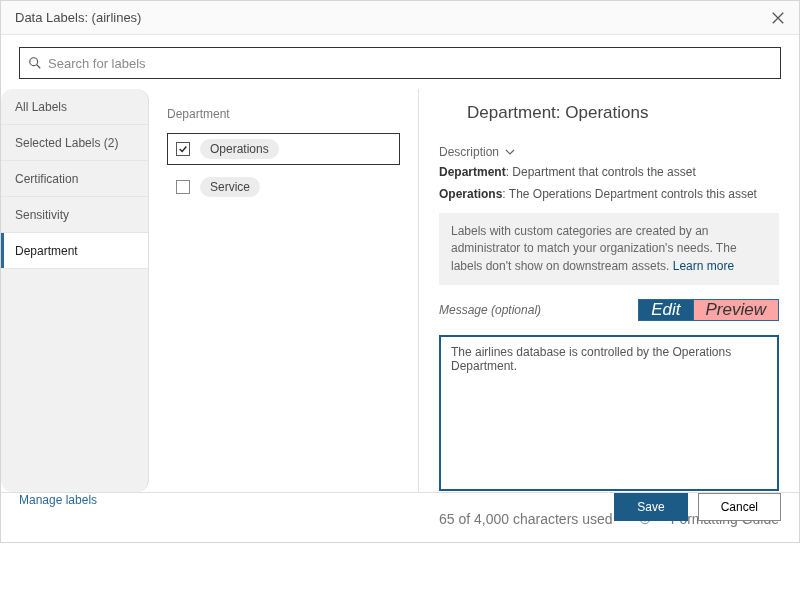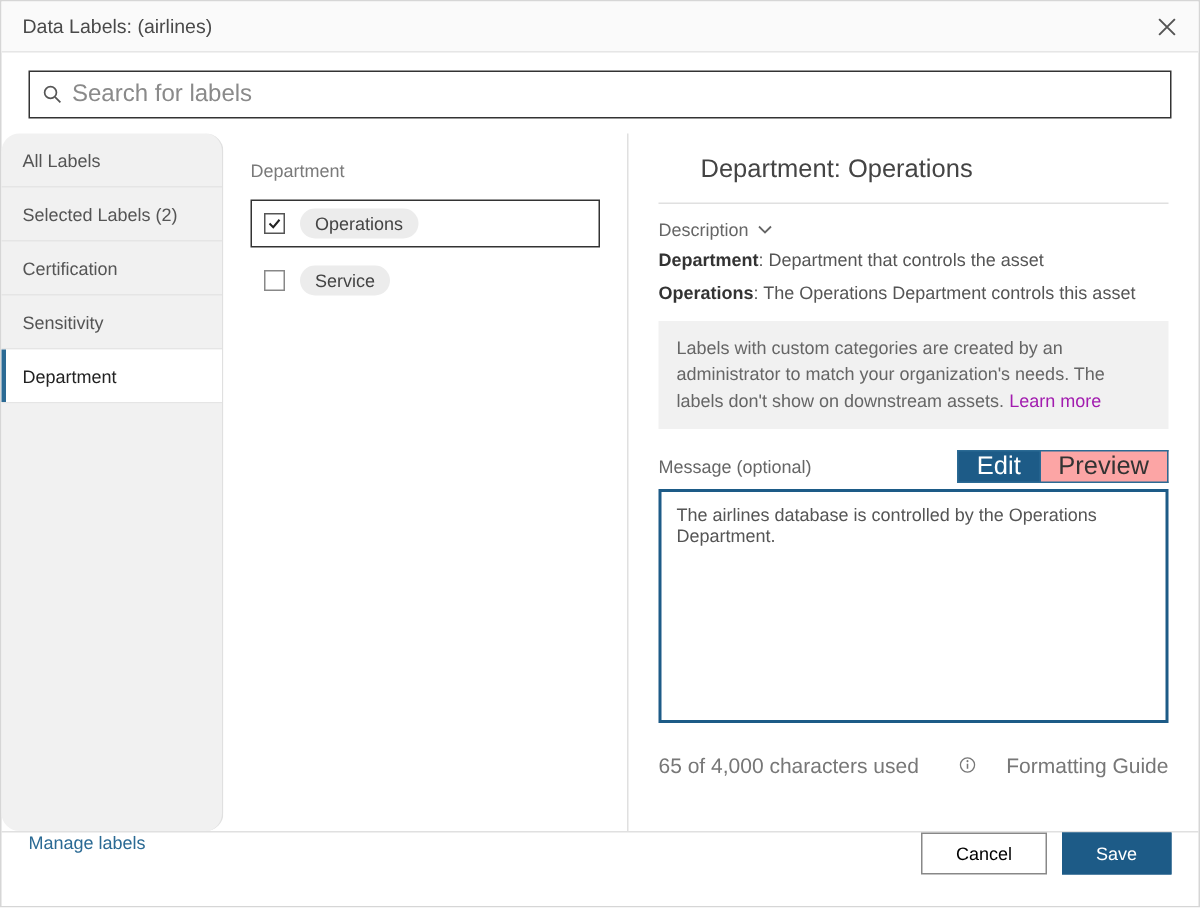--- a/index.html
+++ b/index.html
@@ -1,25 +1,25 @@
 <!DOCTYPE html>
 <html><head>
 <meta charset="utf-8">
 <style>
   * { box-sizing: border-box; margin: 0; padding: 0; }
   html, body { width: 800px; height: 605px; font-family: Arial, Helvetica, sans-serif; font-size: 12px; color: #333; background: #fff; }
-  .dialog { width: 800px; height: 605px; border: 1px solid #d6d6d6; display: flex; flex-direction: column; background:#fff; }
+  .dialog { width: 800px; height: 543px; border: 1px solid #d6d6d6; display: flex; flex-direction: column; background:#fff; }
   .header { height: 34px; display:flex; align-items:center; justify-content:space-between; padding: 0 10px 0 14px; border-bottom:1px solid #e6e6e6; background:#fafafa; }
   .header-title { font-size:13px; color:#4a4a4a; }
   .close-btn { width:22px; height:22px; display:flex; align-items:center; justify-content:center; color:#555; cursor:pointer; }
   .close-btn svg { width:14px; height:14px; }
   .search-wrap { padding: 12px 18px 10px 18px; }
   .search { height:32px; border:1px solid #333; display:flex; align-items:center; padding:0 8px; }
   .search svg { width:14px; height:14px; color:#555; margin-right:6px; }
-  .search input { flex:1; border:none; outline:none; font-size:16px; color:#3b82f6; }
+  .search input { flex:1; border:none; outline:none; font-size:13px; color:#3b82f6; }
   .search input::placeholder { color:#8a8a8a; }
   .body { flex:1; display:flex; min-height:0; }
   .sidebar { width:148px; background:#f1f1f1; border-right:1px solid #e0e0e0; display:flex; flex-direction:column;border-radius:12px; }
   .sidebar-item { height:36px; display:flex; align-items:center; padding:0 14px; font-size:12px; color:#555; border-bottom:1px solid #e5e5e5; cursor:pointer; }
   .sidebar-item.active { background:#fff; color:#222; position:relative; }
   .sidebar-item.active::before { content:""; position:absolute; left:0; top:0; bottom:0; width:3px; background:#2b6a94; }
   .sidebar-spacer { flex:1; }
   .mid { width:270px; border-right:1px solid #e0e0e0; padding:18px 18px; }
   .mid-title { font-size:12px; color:#7a7a7a; margin-bottom:12px; }
   .label-row { display:flex; align-items:center; height:32px; padding:0 8px; margin-bottom:6px; border:1px solid transparent; cursor:pointer; }
@@ -29,22 +29,22 @@
   .checkbox.checked svg { width:10px; height:10px; color:#222; }
   .pill { background:#ececec; color:#444; padding:3px 10px; border-radius:10px; font-size:12px; }
   .right { flex:1; padding:14px 20px 10px 20px; display:flex; flex-direction:column; min-height:0; }
   .right-title { font-size:17px; color:#444; font-weight:400; margin-bottom:6px;margin-left:28px; }
   .hr { height:1px; background:#e0e0e0; margin:6px 0 10px 0; }
   .desc-head { display:flex; align-items:center; gap:6px; font-size:12px; color:#666; margin-bottom:6px; cursor:pointer; }
   .desc-head svg { width:10px; height:10px; }
   .desc-line { font-size:12px; color:#555; margin-bottom:8px; }
   .desc-line b { color:#333; font-weight:bold; }
   .info-box { background:#f1f1f1; padding:10px 12px; font-size:12px; color:#666; line-height:1.45; margin-top:4px; }
-  .info-box a { color:#a21caf; text-decoration:none; cursor:pointer;text-align:right; }
-  .msg-row { display:flex; align-items:center; justify-content:space-between; margin-top:14px; margin-bottom:2px; }
+  .info-box a { color:#0c4a6e; text-decoration:none; cursor:pointer;text-align:right; }
+  .msg-row { display:flex; align-items:center; justify-content:space-between; margin-top:14px; margin-bottom:12px;font-style:italic; }
   .msg-label { font-size:12px; color:#666; }
   .tabs { display:flex; }
   .tab { height:22px; padding:0 12px; border:1px solid #2b6a94; display:flex; align-items:center; font-size:17px; cursor:pointer; }
   .tab.edit { background:#1d5b87; color:#fff; }
   .tab.preview { background:#fca5a5; color:#333; border-left:none; }
   .textarea { flex:0 0 156px; margin-top:2px; border:2px solid #1d5b87; padding:8px 10px; font-size:12px; color:#555; resize:none; outline:none; font-family:inherit; overflow:auto; }
   .counter-row { display:flex; justify-content:space-between; align-items:center; margin-top:20px; font-size:14px; color:#777; }
   .fmt { display:flex; align-items:center; gap:20px; cursor:pointer; }
   .fmt svg { width:12px; height:12px; }
   .footer { height:50px; border-top:1px solid #e0e0e0; display:flex; align-items:flex-start; justify-content:space-between; padding:0 18px; }
@@ -162,21 +162,21 @@
             </svg>
           <span>Formatting Guide</span>
         </div>
       </div>
     </div>
   </div>
 
   <div class="footer">
     <span class="manage">Manage labels</span>
     <div class="btns">
+      <button class="btn primary">
+          <span>Save</span>
+        </button>
       <button class="btn">
           <span>Cancel</span>
-        </button>
-      <button class="btn primary">
-          <span>Save</span>
         </button>
     </div>
   </div>
 </div>
 
 </body></html>

